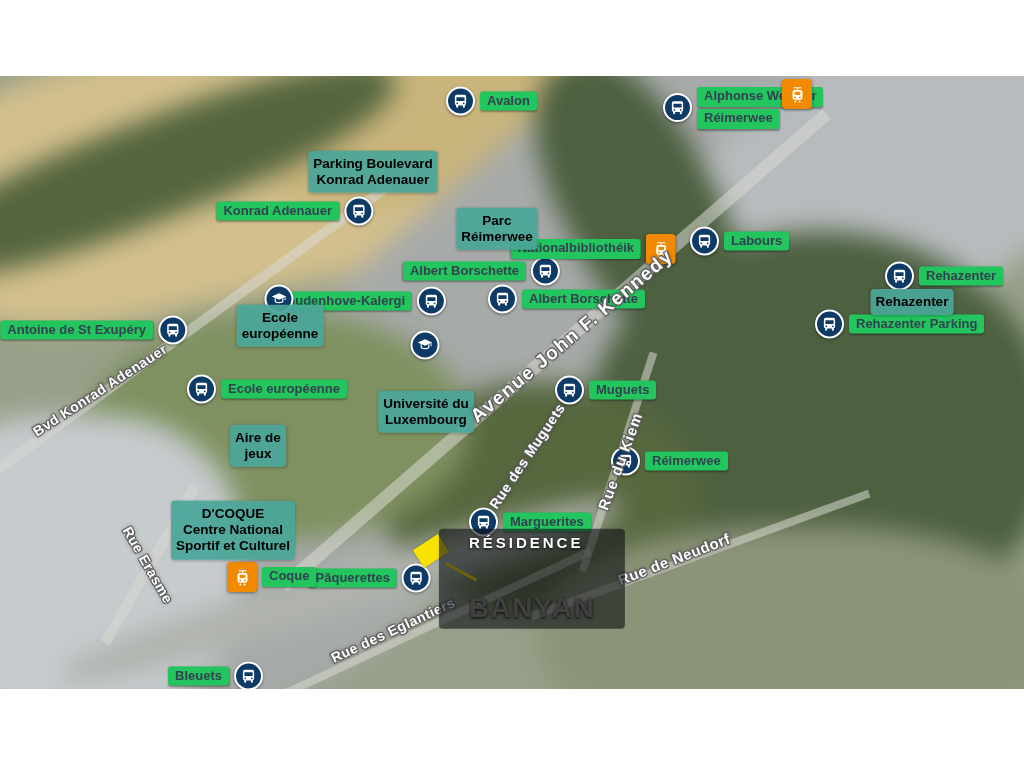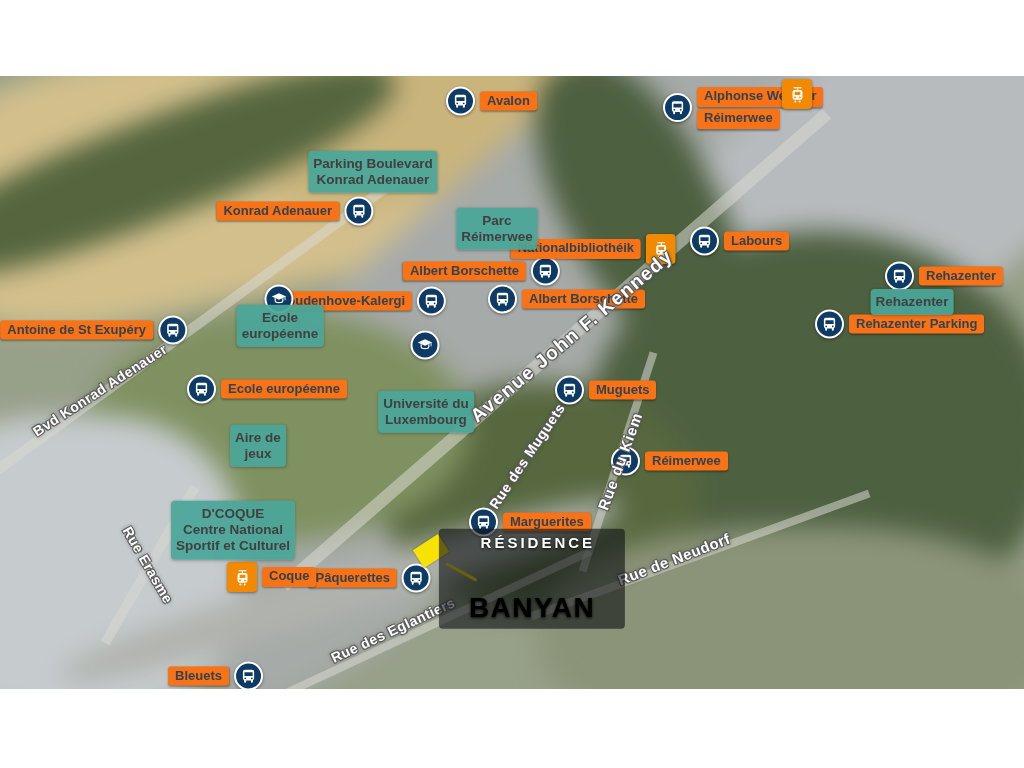--- a/index.html
+++ b/index.html
@@ -11,32 +11,32 @@
   .roads{position:absolute;inset:0;}
   .road{position:absolute;transform:translate(-50%,-50%);opacity:.55;background:#d8d8d2;}
   .layer{position:absolute;inset:0;}
 
   
   .marker{position:absolute;display:flex;align-items:center;gap:5px;transform:translate(0,-50%);}
   .round-icon{width:25px;height:25px;border-radius:50%;display:flex;align-items:center;justify-content:center;
       border:2.5px solid #fff;box-shadow:0 1px 3px rgba(0,0,0,.45);flex:0 0 auto;}
   .sq-icon{width:26px;height:26px;border-radius:4px;display:flex;align-items:center;justify-content:center;
       border:2.5px solid transparent;box-shadow:0 1px 3px rgba(0,0,0,.45);flex:0 0 auto;}
-  .map-label{background:#f97316;border-radius:3px;padding:2px 7px 3px;font-size:13px;font-weight:700;
+  .map-label{background:#22c55e;border-radius:3px;padding:2px 7px 3px;font-size:13px;font-weight:700;
       color:#33424f;white-space:nowrap;box-shadow:0 1px 2px rgba(0,0,0,.35);line-height:1.15;}
   .label-col{display:flex;flex-direction:column;gap:2px;align-items:flex-start;}
   .poi-label{position:absolute;transform:translate(-50%,-50%);border-radius:4px;padding:5px 5px;
-      text-align:center;font-weight:700;font-size:13.5px;line-height:1.2;color:#404040;white-space:nowrap;
+      text-align:center;font-weight:700;font-size:13.5px;line-height:1.2;color:#000000;white-space:nowrap;
       box-shadow:0 1px 3px rgba(0,0,0,.25);}
   .cap-marker{position:absolute;transform:translate(-50%,-50%);}
   .street-label{position:absolute;color:#fff;font-weight:700;white-space:nowrap;
       text-shadow:-1px -1px 0 #5c5c5c,1px -1px 0 #5c5c5c,-1px 1px 0 #5c5c5c,1px 1px 0 #5c5c5c,0 0 4px rgba(40,40,40,.8);}
   .parcel{position:absolute;transform:translate(-50%,-50%) rotate(-33deg);box-shadow:0 0 2px rgba(0,0,0,.4);}
   .pointer-line{position:absolute;height:3px;transform-origin:0 50%;border-radius:2px;}
-  .banyan-box{position:absolute;transform:translate(-50%,-50%);text-align:right;background:rgba(16,19,22,.62);
+  .banyan-box{position:absolute;transform:translate(-50%,-50%);text-align:left;background:rgba(16,19,22,.62);
       border-radius:4px;padding:5px 30px 7px;}
   .banyan-l1{font-size:15px;font-weight:700;letter-spacing:3px;color:#ffffff;
       text-shadow:0 1px 3px rgba(0,0,0,.9);}
   .banyan-l2{font-size:28px;font-weight:700;letter-spacing:1.5px;line-height:1.05;
       text-shadow:0 1px 3px rgba(0,0,0,.9);}
   .white-bar{position:absolute;left:0;width:1024px;background:#fff;}
 </style>
 </head>
 <body>
 
@@ -296,17 +296,17 @@
         <div class="street-label" style="left: 100px; top: 314px; font-size: 14px; letter-spacing: 0.5px; transform: translate(-50%, -50%) rotate(-33deg);">Bvd Konrad Adenauer</div>
         <div class="street-label" style="left: 148px; top: 489px; font-size: 14px; letter-spacing: 0.5px; transform: translate(-50%, -50%) rotate(60deg);">Rue Erasme</div>
         <div class="street-label" style="left: 527px; top: 380px; font-size: 14px; letter-spacing: 0.5px; transform: translate(-50%, -50%) rotate(-56deg);">Rue des Muguets</div>
         <div class="street-label" style="left: 620px; top: 385px; font-size: 15px; letter-spacing: 1px; transform: translate(-50%, -50%) rotate(-70deg);">Rue du Kiem</div>
         <div class="street-label" style="left: 674px; top: 483px; font-size: 15px; letter-spacing: 0.5px; transform: translate(-50%, -50%) rotate(-21deg);">Rue de Neudorf</div>
         <div class="street-label" style="left: 393px; top: 554px; font-size: 14px; letter-spacing: 0.5px; transform: translate(-50%, -50%) rotate(-25deg);">Rue des Eglantiers</div>
         <div class="parcel" style="left: 431px; top: 475px; width: 30px; height: 21px; background: rgb(248, 227, 0);"></div>
         <div class="pointer-line" style="left: 446px; top: 486px; width: 35.3553px; background: rgb(248, 227, 0); transform: rotate(28.7398deg);"></div>
         <div class="banyan-box" style="left: 532px; top: 503px;">
           <div class="banyan-l1">RÉSIDENCE</div>
-          <div class="banyan-l2" style="color: #000000; margin-top: 42px;">BANYAN</div>
+          <div class="banyan-l2" style="color: #404040; margin-top: 42px;">BANYAN</div>
         </div>
       </div>
   </div>
 </div>
 
 </body></html>

